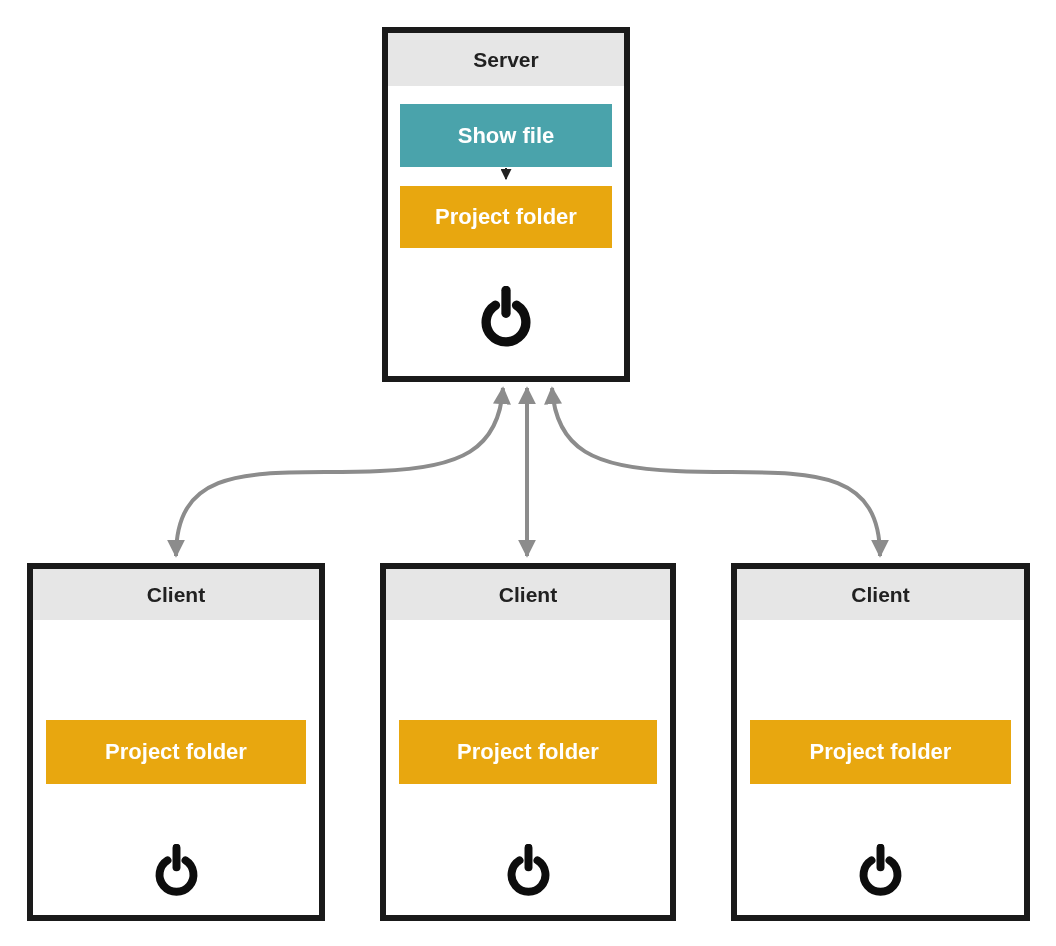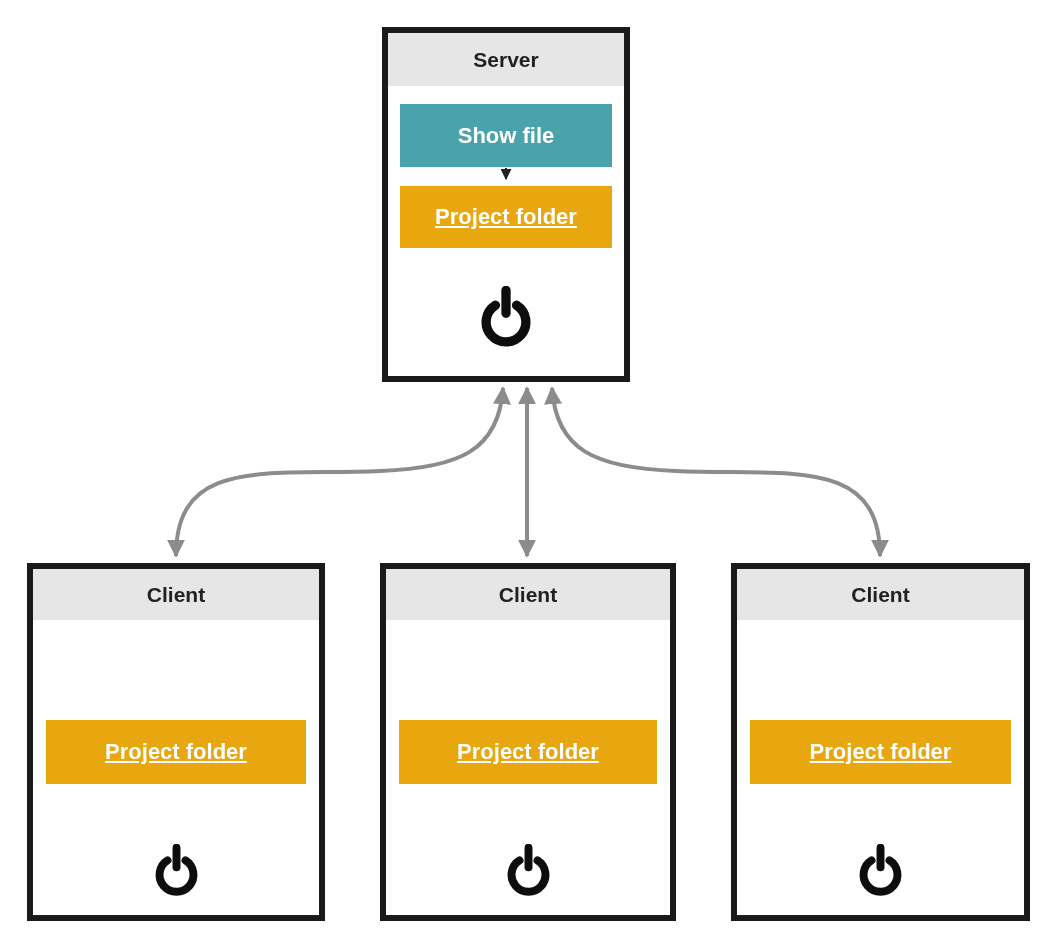--- a/index.html
+++ b/index.html
@@ -42,21 +42,21 @@
   .node-client-1 .node-header,
   .node-client-2 .node-header,
   .node-client-3 .node-header{height:51px;}
   .box-btn{
     margin:0 12px;
     height:63px;
     display:flex;align-items:center;justify-content:center;
     color:#ffffff;font-size:22px;font-weight:700;
   }
   .btn-teal{background:var(--teal);margin-top:18px;}
-  .btn-orange{background:var(--orange);height:62px;text-decoration:underline;}
+  .btn-orange{background:var(--orange);height:62px;}
   .client-orange{margin:100px 13px 0 13px;height:64px;}
   .flow-arrow-wrap{
     height:19px;
     display:flex;align-items:center;justify-content:center;
   }
   .power-wrap{
     display:flex;align-items:center;justify-content:center;
   }
   .server-power{margin-top:38px;}
   .client-power{margin-top:60px;}

